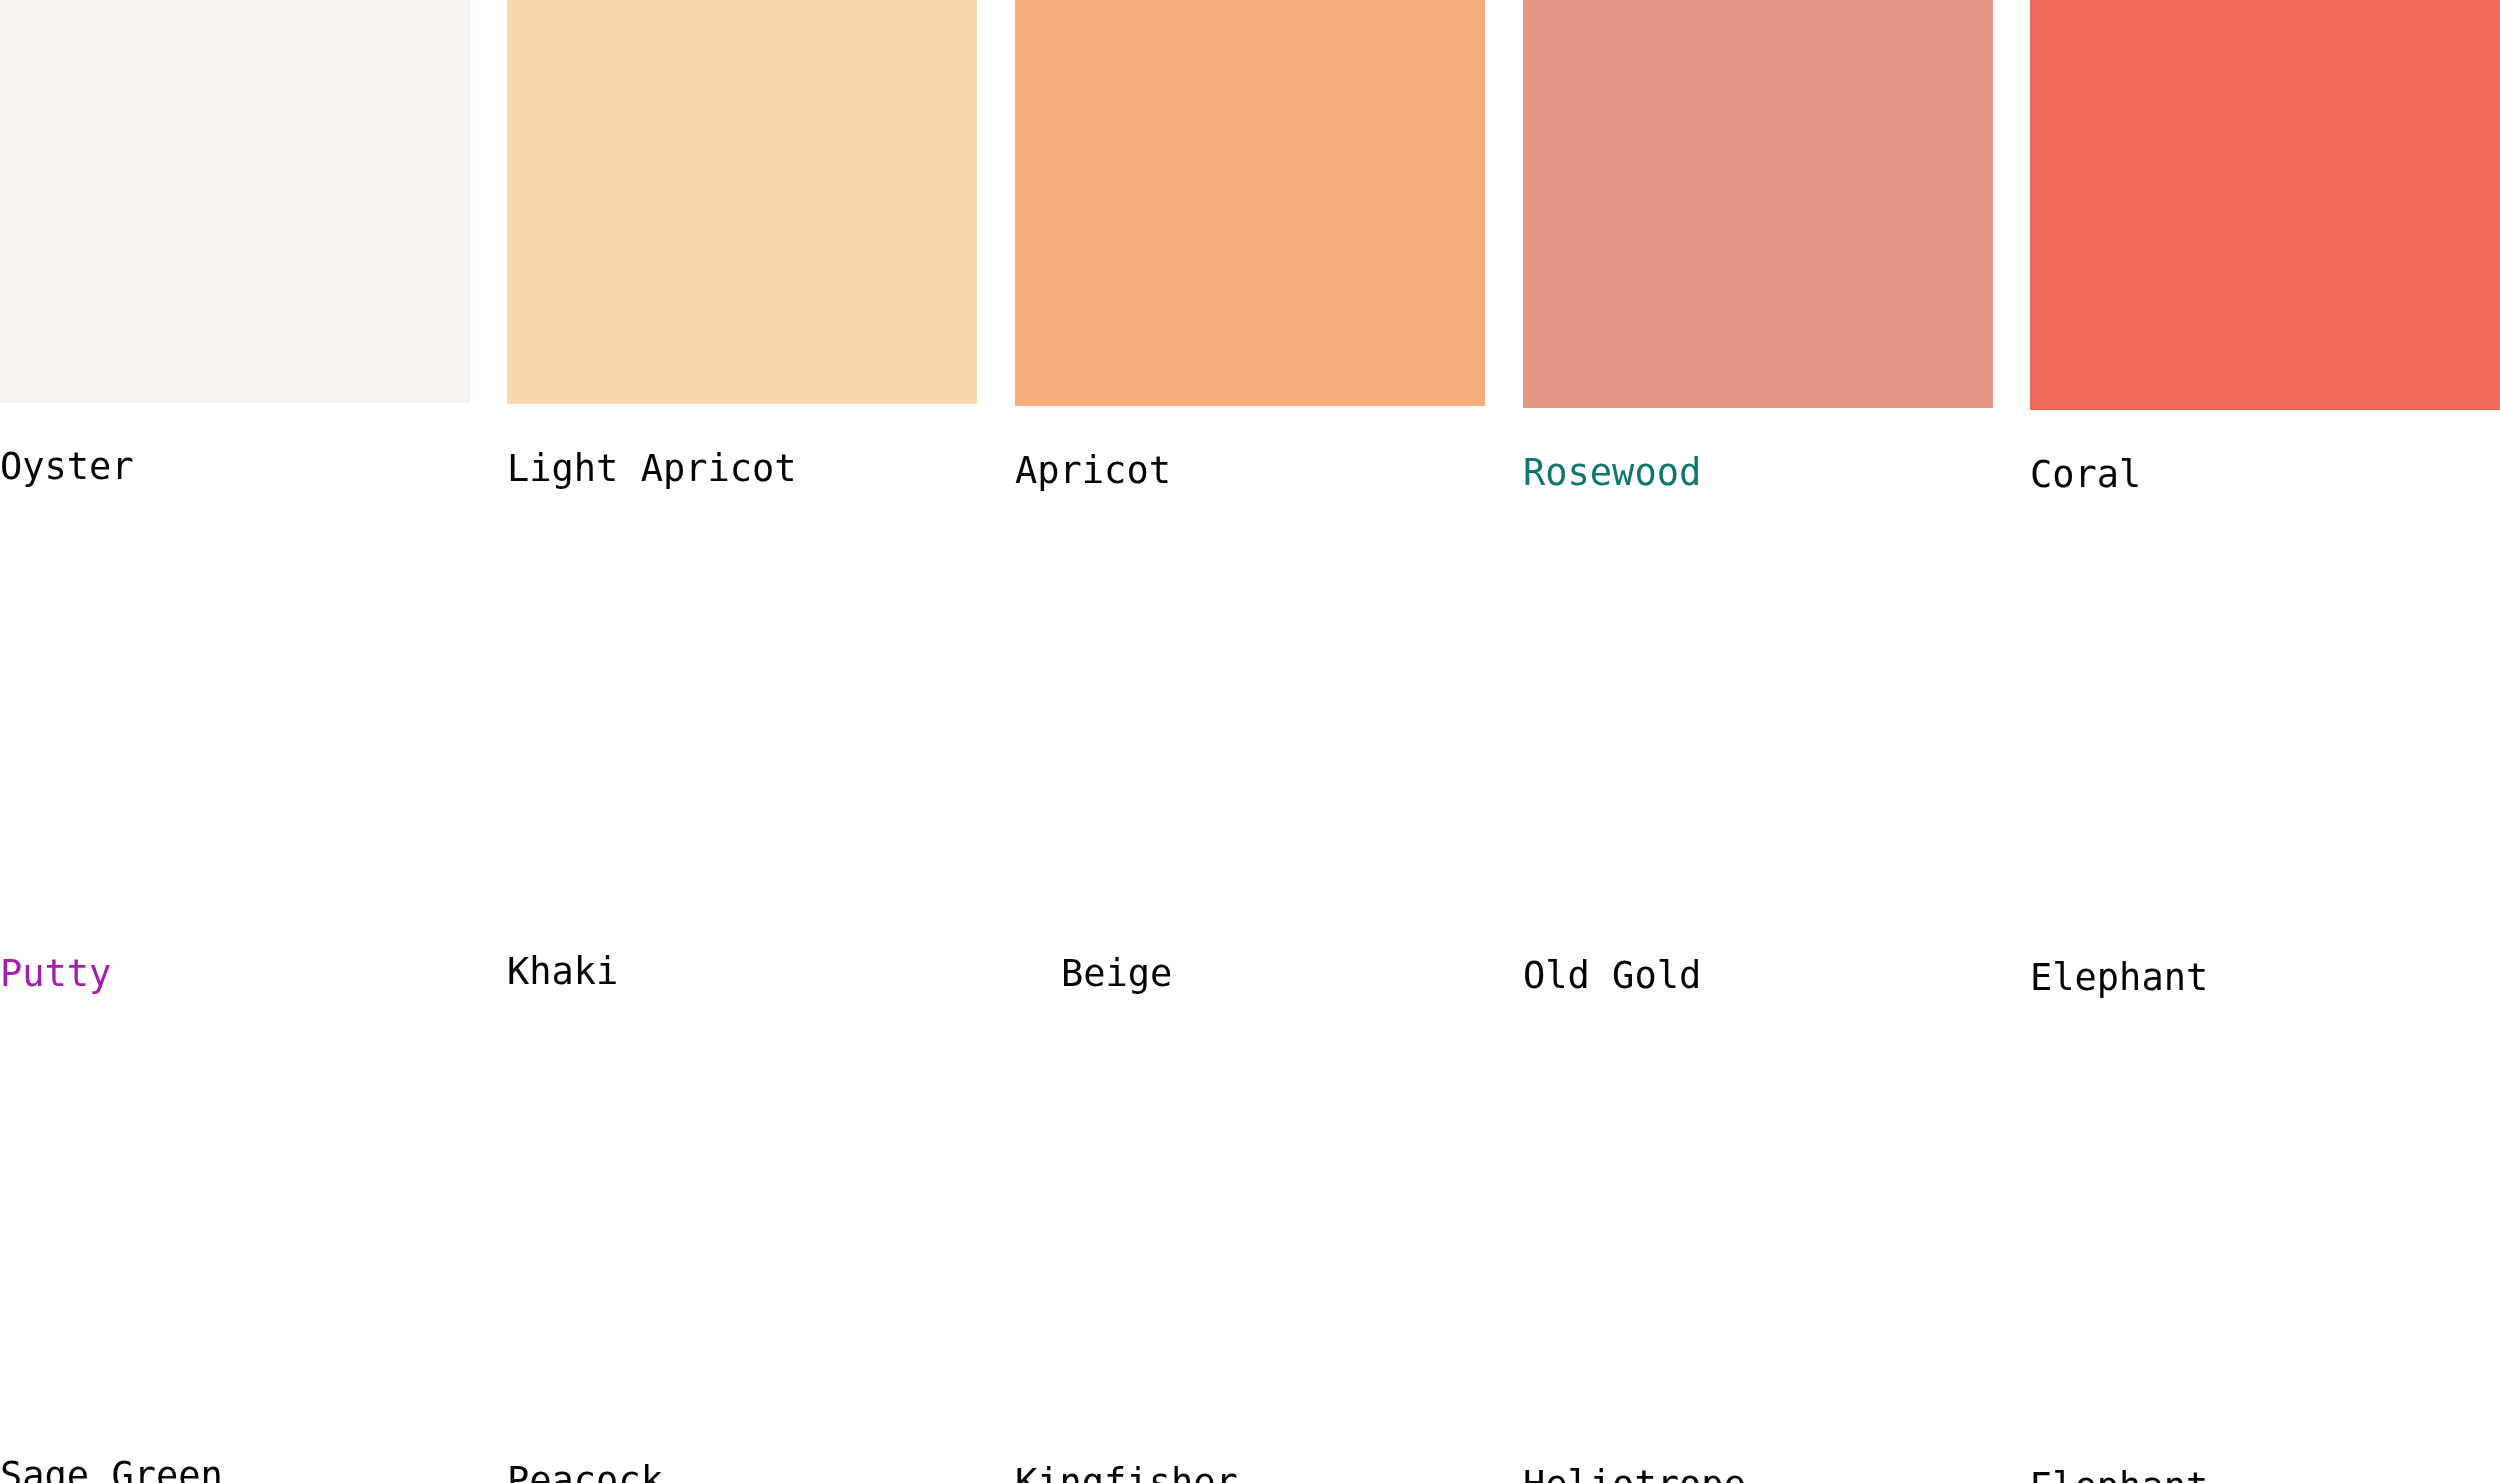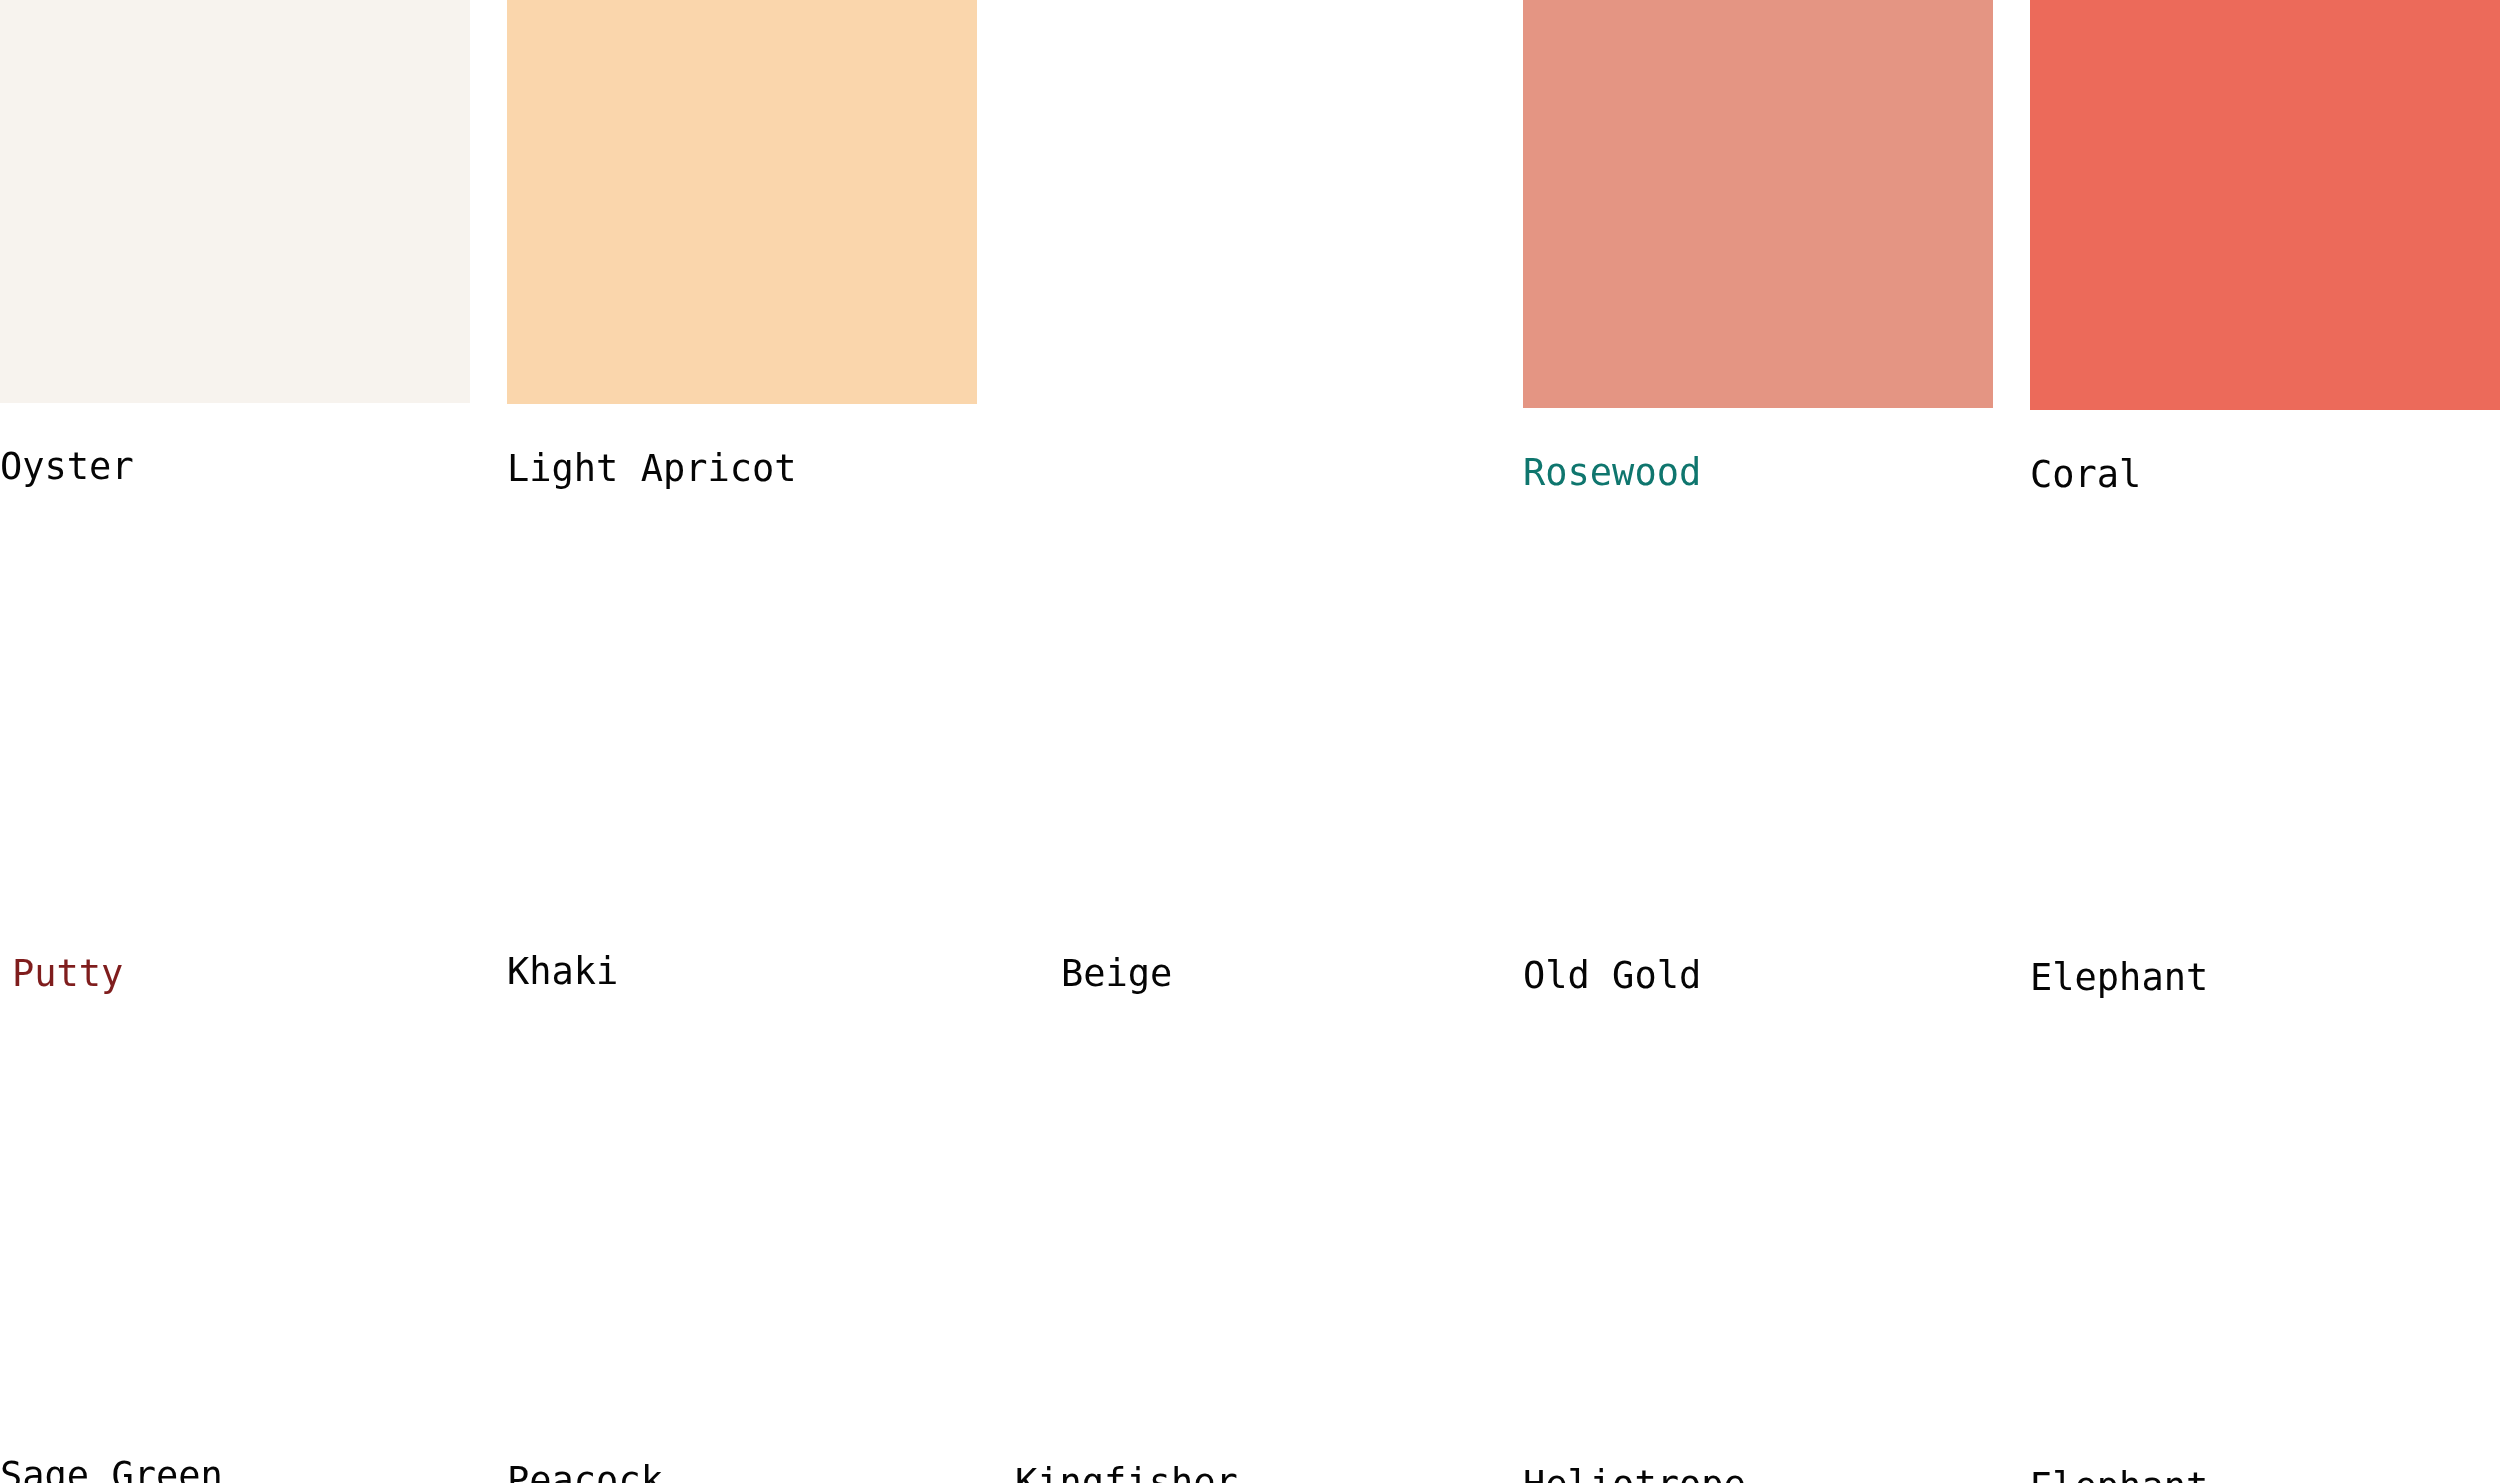--- a/index.html
+++ b/index.html
@@ -47,31 +47,35 @@
 
 <div id="palette-grid" style="background: rgb(255, 255, 255);">
     <div class="swatch-cell" style="left: 0px; top: 0px; width: 470px;">
       <div class="swatch-chip" style="height: 403px; background: rgb(247, 243, 238);"></div>
       <span class="swatch-label" style="color: rgb(5, 5, 5); position: absolute; left: 0px; top: 448px;">Oyster</span>
     </div>
     <div class="swatch-cell" style="left: 507px; top: 0px; width: 470px;">
       <div class="swatch-chip" style="height: 404px; background: rgb(250, 214, 172);"></div>
       <span class="swatch-label" style="color: rgb(5, 5, 5); position: absolute; left: 0px; top: 450px;">Light Apricot</span>
     </div>
+    <div class="swatch-cell" style="left: 1015px; top: 0px; width: 470px;">
+      <div class="swatch-chip" style="height: 406px; background: rgb(247, 172, 126);"></div>
+      <span class="swatch-label" style="color: rgb(5, 5, 5); position: absolute; left: 0px; top: 452px;">Apricot</span>
+    </div>
     <div class="swatch-cell" style="left: 1523px; top: 0px; width: 470px;">
       <div class="swatch-chip" style="height: 408px; background: rgb(228, 149, 131);"></div>
       <span class="swatch-label" style="color: #0f766e; position: absolute; left: 0px; top: 454px;">Rosewood</span>
     </div>
     <div class="swatch-cell" style="left: 2030px; top: 0px; width: 470px;">
       <div class="swatch-chip" style="height: 410px; background: rgb(236, 106, 90);"></div>
       <span class="swatch-label" style="color: rgb(5, 5, 5); position: absolute; left: 0px; top: 456px;">Coral</span>
     </div>
     <div class="swatch-cell" style="left: 0px; top: 479px; width: 470px;">
       <div class="swatch-chip" style="background: rgb(173, 164, 145);"></div>
-      <span class="swatch-label" style="color: #7f1d1d; position: absolute; left: 12px; top: 476px;">Putty</span>
+      <span class="swatch-label" style="color: #a21caf; position: absolute; left: 0px; top: 476px;">Putty</span>
     </div>
     <div class="swatch-cell" style="left: 507px; top: 508px; width: 470px;">
       <div class="swatch-chip" style="background: rgb(143, 147, 104);"></div>
       <span class="swatch-label" style="color: rgb(5, 5, 5); position: absolute; left: 0px; top: 445px;">Khaki</span>
     </div>
     <div class="swatch-cell" style="left: 1015px; top: 508px; width: 470px;">
       <div class="swatch-chip" style="background: rgb(199, 156, 116);"></div>
       <span class="swatch-label" style="color: rgb(5, 5, 5); position: absolute; left: 0px; top: 447px; margin-left: 46px;">Beige</span>
     </div>
     <div class="swatch-cell" style="left: 1523px; top: 508px; width: 470px;">

